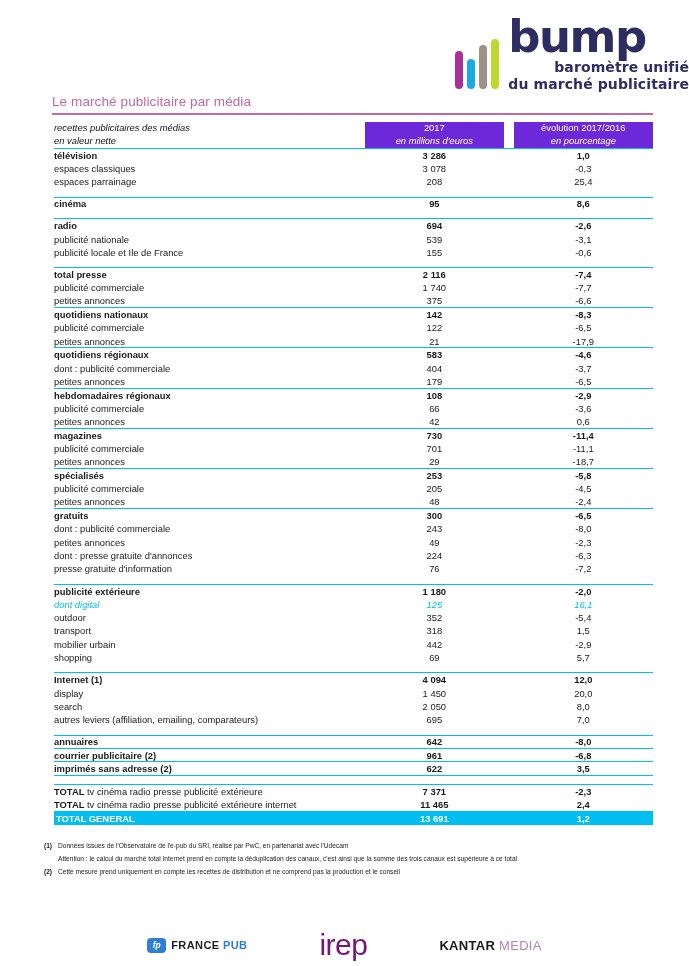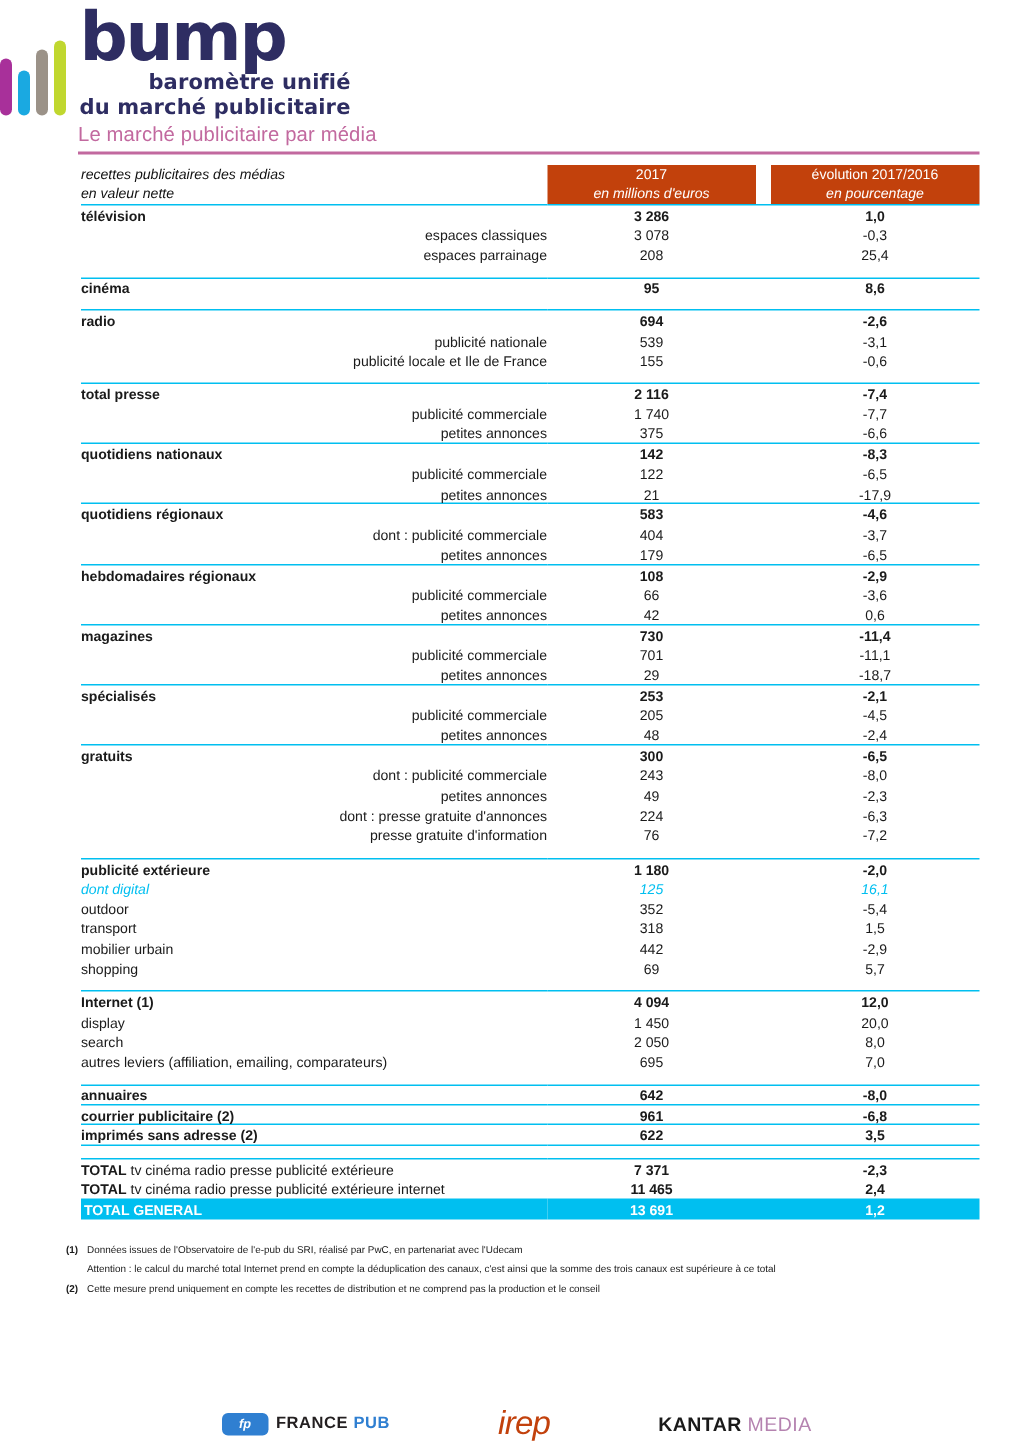--- a/index.html
+++ b/index.html
@@ -15,23 +15,24 @@
     position: relative;
     overflow: hidden;
   }
 
   
   .logo-block {
     width: 100%;
     height: 82px;
     display: flex;
     align-items: center;
-    justify-content: flex-start;
+    justify-content: flex-end;
     padding-top: 4px;
     box-sizing: border-box;
+    margin-top: 12px;
   }
   .logo-inner { display: flex; align-items: flex-end; }
   .logo-bars {
     display: flex;
     align-items: flex-end;
     gap: 4px;
     height: 48px;
     margin-right: 9px;
     margin-bottom: 5px;
   }
@@ -101,38 +102,38 @@
   tr.r { height: 13.4px; }
 
   
   .cap {
     font-style: italic;
     font-size: 9.4px;
     color: #111;
     line-height: 12.5px;
   }
   .hdr-cell {
-    background: #c2410c;
+    background: #6d28d9;
     color: #ffffff;
     text-align: center;
     font-size: 9.4px;
     line-height: 12.6px;
     padding: 2.5px 0 3.5px 0;
   }
   .hdr-cell .it { font-style: italic; }
 
   
   .rule-top td { border-top: 1.5px solid #00bff0; }
   .rule-bot td { border-bottom: 1.5px solid #00bff0; }
 
   td.spacer { height: 8px; }
 
   
   .lbl { padding-left: 2px; }
-  .lbl-right { text-align: right; padding-right: 4px; }
+  .lbl-right { text-align: left; padding-right: 4px; }
   .bold { font-weight: bold; }
   .digital { color: #00bff0; font-style: italic; }
   .totalgen td {
     background: #00bff0;
     color: #ffffff;
     height: 14.5px;
   }
   .totalgen .lbl { padding-left: 2px; }
 
   
@@ -152,42 +153,41 @@
     left: 0;
     bottom: 6px;
     width: 100%;
     display: flex;
     align-items: center;
     justify-content: center;
     gap: 72px;
   }
   .fp { display: flex; align-items: center; gap: 5px; }
   .fp-hex {
-    width: 31px; height: 15px;
+    width: 19px; height: 15px;
     background: #2f7fd1;
     border-radius: 4px;
     color: #fff;
     font-size: 8.5px;
     font-style: italic;
     font-weight: bold;
     display: flex; align-items: center; justify-content: center;
   }
   .fp-txt {
     font-size: 11px;
     font-weight: bold;
     letter-spacing: 0.4px;
     color: #231f20;
   }
   .fp-txt .blue { color: #2f7fd1; }
   .irep {
-    font-size: 22px;
-    color: #c2410c;
+    font-size: 30px;
+    color: #701a75;
     letter-spacing: -0.5px;
     line-height: 1;
-    font-style: italic;
   }
   .kantar {
     font-size: 13px;
     font-weight: bold;
     letter-spacing: 0.3px;
     color: #1a1a1a;
   }
   .kantar .media { color: #b583b0; font-weight: normal; }
 </style>
 </head>
@@ -381,21 +381,21 @@
         <tr class="r">
           <td class="lbl-right">petites annonces</td>
           <td class="val">29</td>
           <td></td>
           <td class="evo">-18,7</td>
         </tr>
         <tr class="r rule-top">
           <td class="lbl bold">spécialisés</td>
           <td class="val bold">253</td>
           <td></td>
-          <td class="evo bold">-2,1</td>
+          <td class="evo bold">-5,8</td>
         </tr>
         <tr class="r">
           <td class="lbl-right">publicité commerciale</td>
           <td class="val">205</td>
           <td></td>
           <td class="evo">-4,5</td>
         </tr>
         <tr class="r">
           <td class="lbl-right">petites annonces</td>
           <td class="val">48</td>

